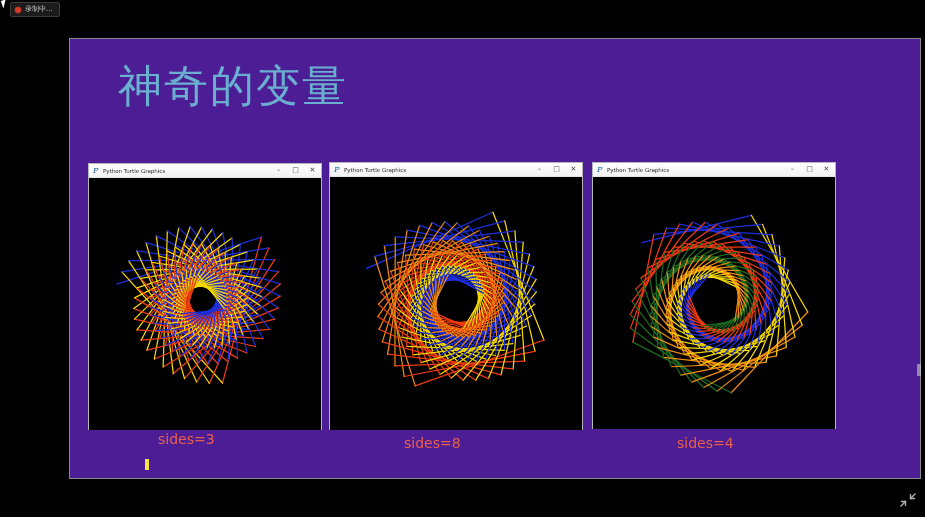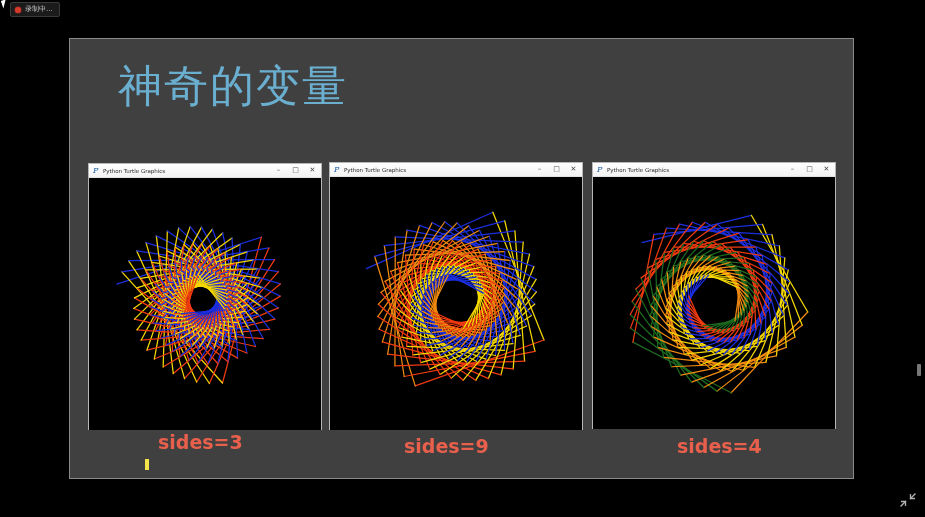--- a/index.html
+++ b/index.html
@@ -28,22 +28,22 @@
   }
   .rec-cursor{
     position:absolute;left:2px;top:0px;width:0;height:0;
     border-left:5px solid #fff;border-bottom:8px solid transparent;
     transform:rotate(-18deg);
   }
 
   
   .slide{
     position:absolute;left:70px;top:39px;
-    width:783px;height:439px;
-    background:#404040;
+    width:850px;height:439px;
+    background:#4c1d95;
     box-shadow:0 0 0 1px #8a8a8a;
   }
   .slide-title{
     position:absolute;left:48px;top:18px;
     font-size:44px;line-height:1.3;
     color:#6aaed0;
     font-family:"DejaVu Sans",sans-serif;
     letter-spacing:2px;
     white-space:nowrap;
   }
@@ -80,24 +80,23 @@
   }
   .tw-canvas{
     position:relative;background:#000;
     width:100%;height:calc(100% - 13px);
     overflow:hidden;
   }
 
   
   .cap{
     position:absolute;
-    font-size:19px;color:#e8604c;
+    font-size:14px;color:#e8604c;
     font-family:"DejaVu Sans",sans-serif;
     white-space:nowrap;
-    font-weight:bold;
   }
   .cap-1{left:88px;top:392px;}
   .cap-2{left:334px;top:396px;}
   .cap-3{left:607px;top:396px;}
   .yellow-mark{
     position:absolute;left:75px;top:420px;
     width:4px;height:11px;background:#f5e34a;
   }
 
   
@@ -754,21 +753,21 @@
                 <line x1="141.89" y1="144.26" x2="109.12" y2="148.78" stroke="#1b6b20" stroke-width="1.25" stroke-linecap="round"></line>
                 <line x1="109.12" y1="148.78" x2="95.70" y2="118.79" stroke="#f03a10" stroke-width="1.25" stroke-linecap="round"></line>
               </g>
             </svg>
         </div>
       </div>
 
     </div>
 
     <div class="cap cap-1">sides=3</div>
-    <div class="cap cap-2">sides=9</div>
+    <div class="cap cap-2">sides=8</div>
     <div class="cap cap-3">sides=4</div>
     <div class="yellow-mark"></div>
 
   </div>
 
   <div class="edge-mark"></div>
 
   <svg class="collapse-ico" viewBox="0 0 18 18">
     <g stroke="#d8d8d8" stroke-width="1.3" fill="none" stroke-linecap="square">
       <path d="M16 3 L11.5 7.5"></path>

